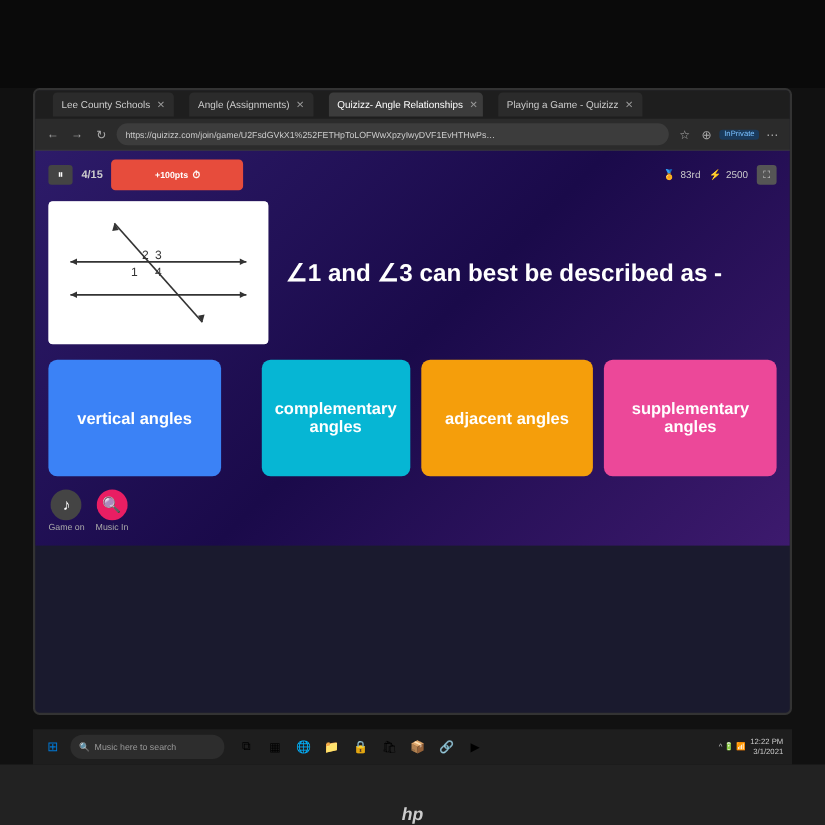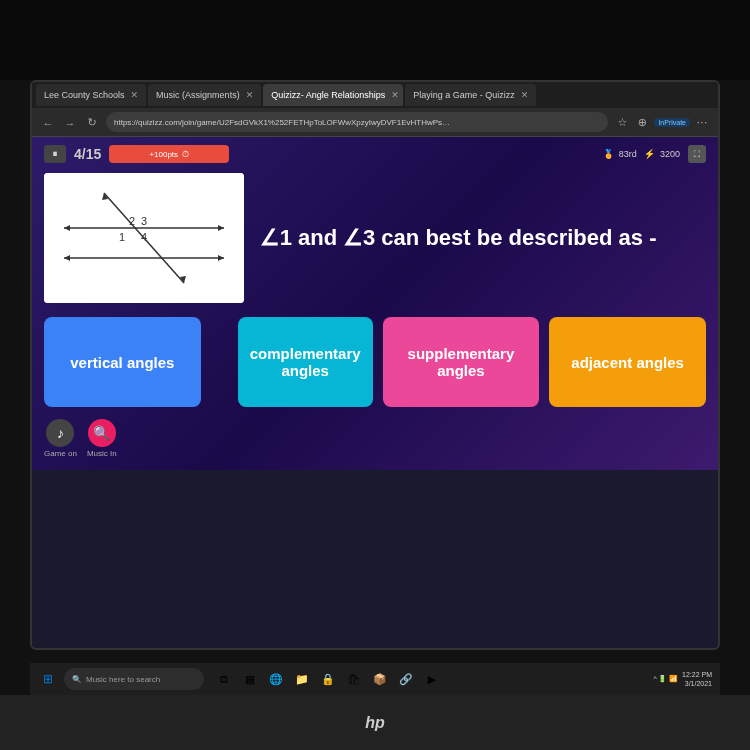--- a/index.html
+++ b/index.html
@@ -59,20 +59,21 @@
       background: #2b2b2b;
       border-radius: 4px 4px 0 0;
       font-size: 9px;
       color: #ccc;
       white-space: nowrap;
       max-width: 140px;
       overflow: hidden;
       text-overflow: ellipsis;
       cursor: pointer;
       gap: 4px;
+      margin-left: 12px;
     }
 
     .tab.active {
       background: #3c3c3c;
       color: #fff;
       text-align: center;
     }
 
     .tab-close {
       font-size: 9px;
@@ -149,37 +150,37 @@
       border-radius: 3px;
       display: flex;
       align-items: center;
       justify-content: center;
       color: #fff;
       font-size: 10px;
       cursor: pointer;
     }
 
     .question-counter {
-      font-size: 14px;
+      font-size: 10px;
       color: #ccc;
       font-weight: bold;
     }
 
     .timer-bar {
       flex: 1;
       max-width: 120px;
-      height: 18px;
+      height: 28px;
       background: #e74c3c;
       border-radius: 4px;
       display: flex;
       align-items: center;
       justify-content: center;
       font-size: 8px;
       color: #fff;
-      font-weight: normal;
+      font-weight: bold;
     }
 
     .timer-icon {
       font-size: 9px;
       margin-left: 4px;
     }
 
     .rank-badge {
       margin-left: auto;
       display: flex;
@@ -246,21 +247,21 @@
     
     .answers-grid {
       display: grid;
       grid-template-columns: 1fr 1fr 1fr 1fr;
       gap: 10px;
       margin-bottom: 12px;
     }
 
     .answer-card {
       border-radius: 8px;
-      padding: 20px 12px;
+      padding: 36px 12px;
       display: flex;
       align-items: center;
       justify-content: center;
       text-align: center;
       color: #fff;
       font-size: 15px;
       font-weight: bold;
       cursor: pointer;
       min-height: 90px;
     }
@@ -396,21 +397,21 @@
 
     
     .laptop-bottom {
       position: absolute;
       bottom: 0;
       left: 0;
       right: 0;
       height: 55px;
       background: #222;
       display: flex;
-      align-items: center;
+      align-items: flex-end;
       justify-content: center;
     }
 
     .hp-logo {
       color: #ccc;
       font-size: 16px;
       font-style: italic;
       font-weight: bold;
     }
 
@@ -434,21 +435,21 @@
   <div class="laptop-screen-wrapper">
 
     <div class="browser-chrome">
 
       <div class="tabs-bar">
         <div class="tab">
           <span>Lee County Schools</span>
           <span class="tab-close">✕</span>
         </div>
         <div class="tab">
-          <span>Music (Assignments)</span>
+          <span>Angle (Assignments)</span>
           <span class="tab-close">✕</span>
         </div>
         <div class="tab active">
           <span>Quizizz- Angle Relationships</span>
           <span class="tab-close">✕</span>
         </div>
         <div class="tab">
           <span>Playing a Game - Quizizz</span>
           <span class="tab-close">✕</span>
         </div>
@@ -479,21 +480,21 @@
         <div class="timer-bar">
           <span>+100pts</span>
           <span class="timer-icon">⏱</span>
         </div>
         <div class="rank-badge">
           <span>🏅</span>
           <span>83rd</span>
         </div>
         <div class="score-badge">
           <span>⚡</span>
-          <span>3200</span>
+          <span>2500</span>
         </div>
         <div class="fullscreen-btn">⛶</div>
       </div>
 
       <div class="question-area">
 
         <div class="diagram-box">
           <svg viewBox="0 0 200 130" xmlns="http://www.w3.org/2000/svg">
 
             <rect width="200" height="130" fill="white"></rect>
@@ -524,25 +525,25 @@
 
       </div>
 
       <div class="answers-grid">
         <div class="answer-card blue">
           <span>vertical angles</span>
         </div>
         <div class="answer-card teal">
           <span>complementary angles</span>
         </div>
+        <div class="answer-card yellow">
+          <span>adjacent angles</span>
+        </div>
         <div class="answer-card pink">
           <span>supplementary angles</span>
-        </div>
-        <div class="answer-card yellow">
-          <span>adjacent angles</span>
         </div>
       </div>
 
       <div class="bottom-bar">
         <div class="music-btn">
           <div class="icon-circle music-circle">
             <span>♪</span>
           </div>
           <span class="icon-label">Game on</span>
         </div>

